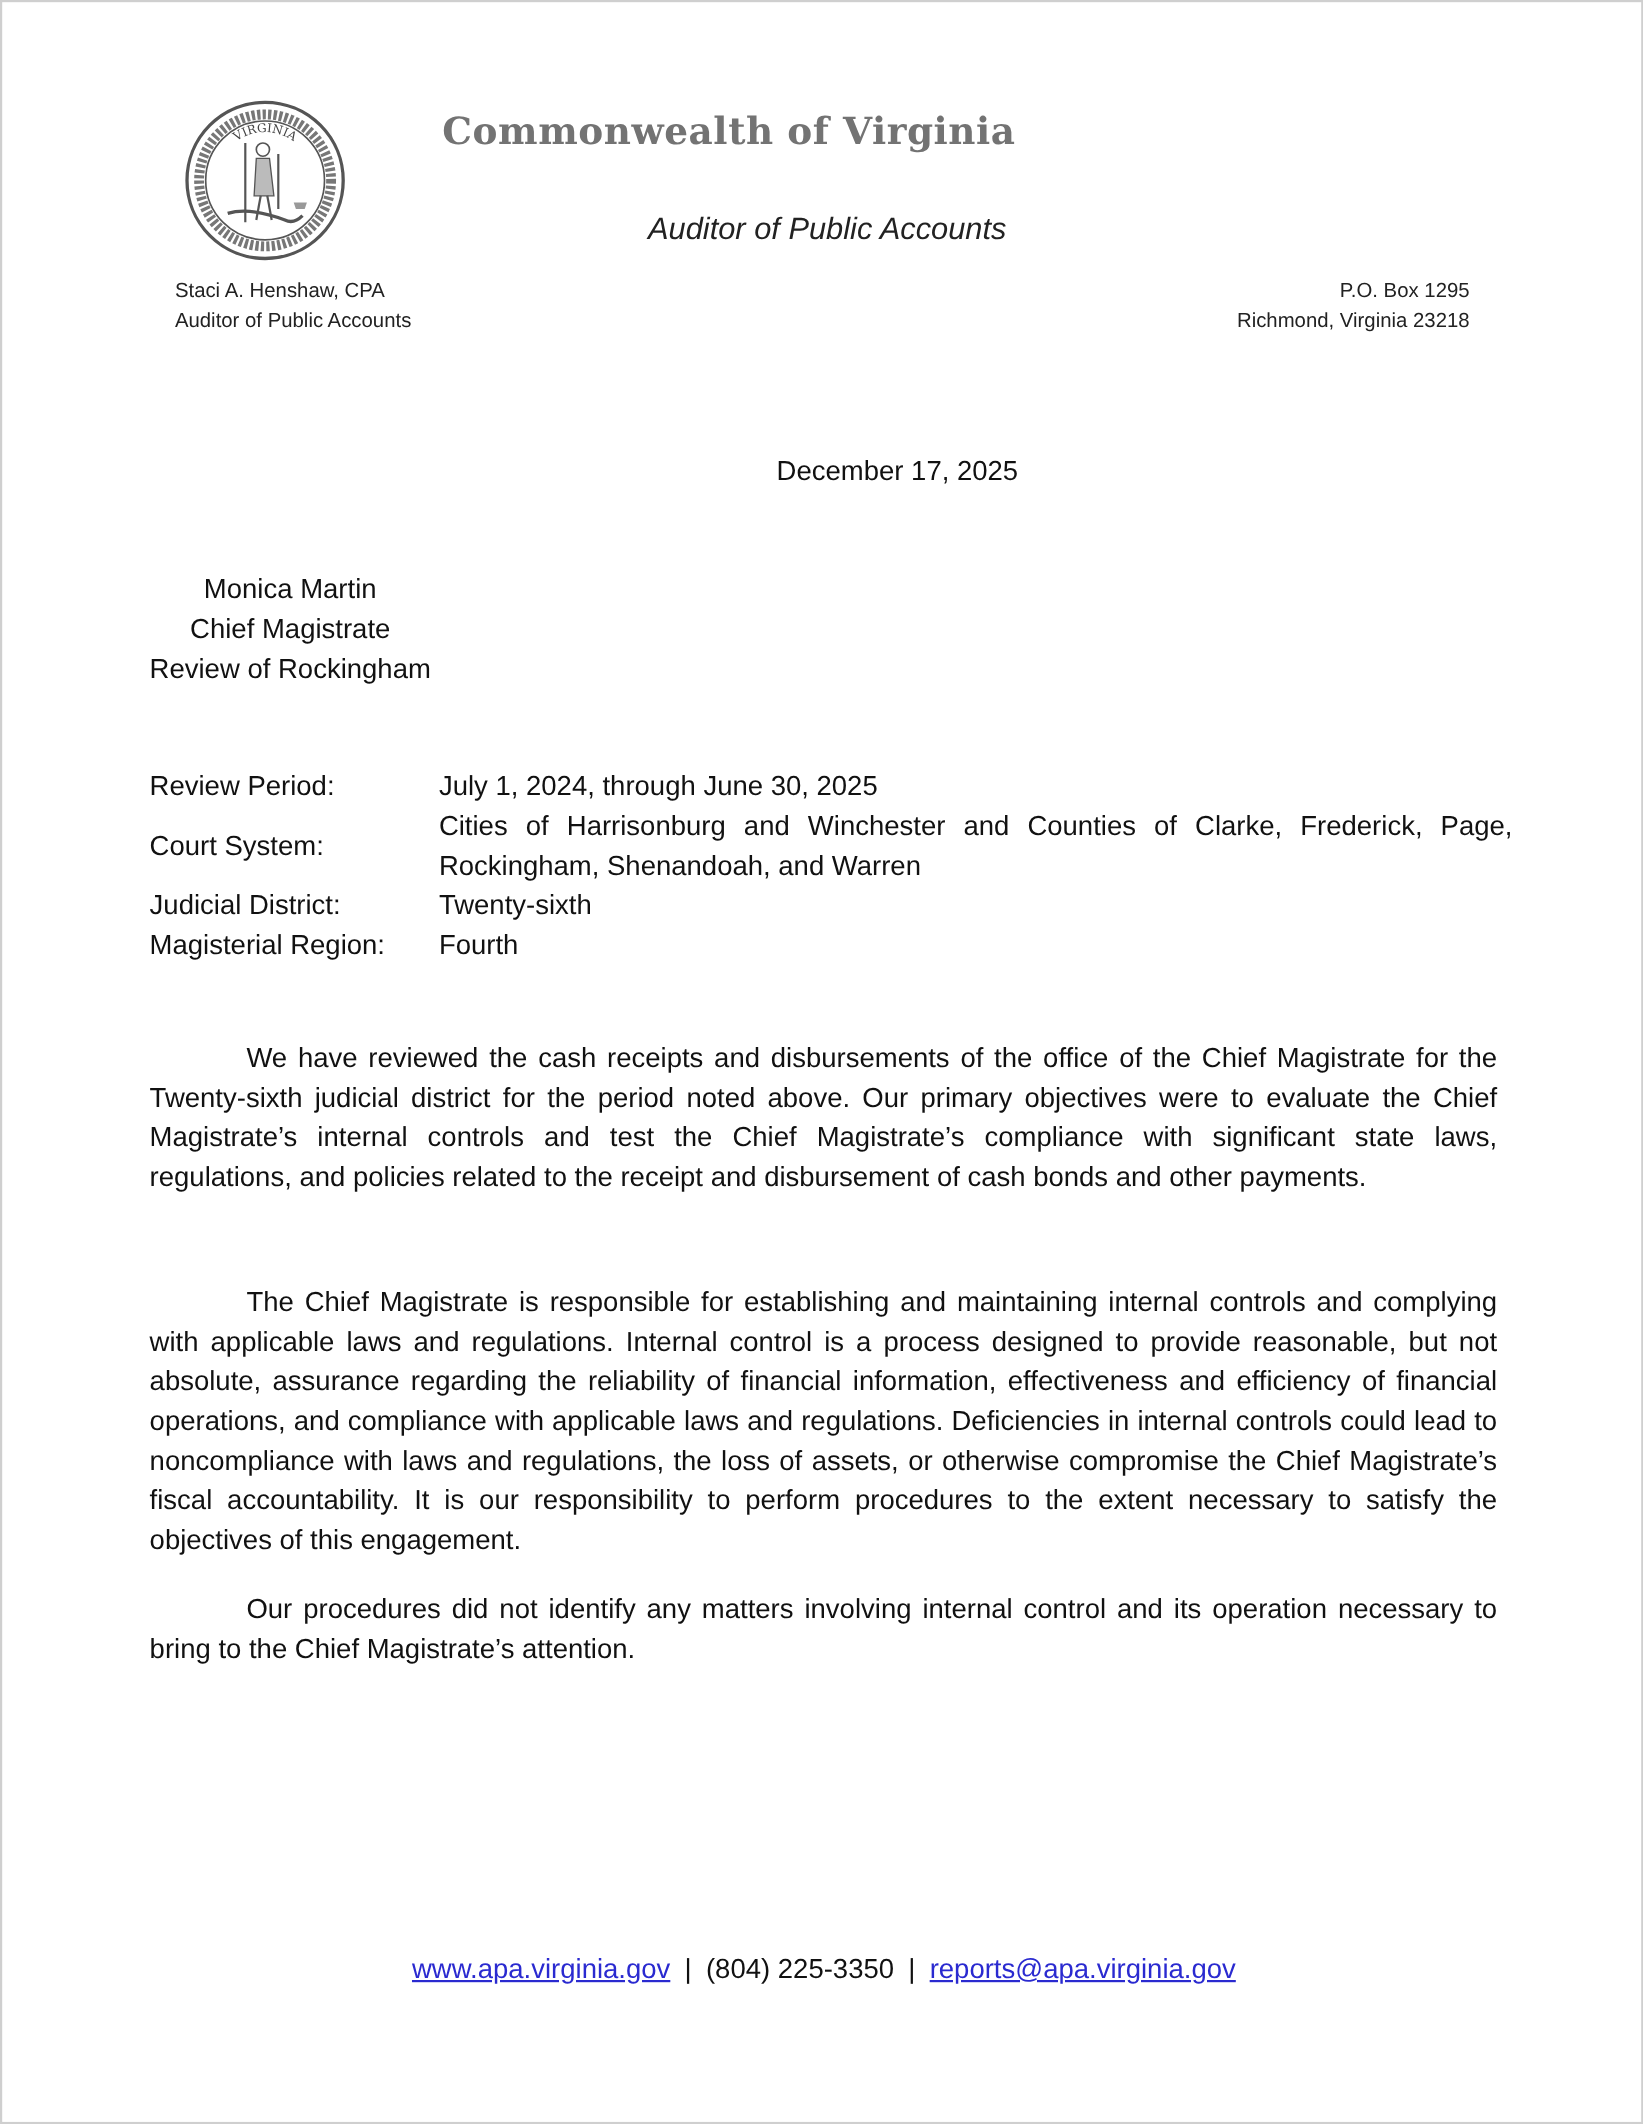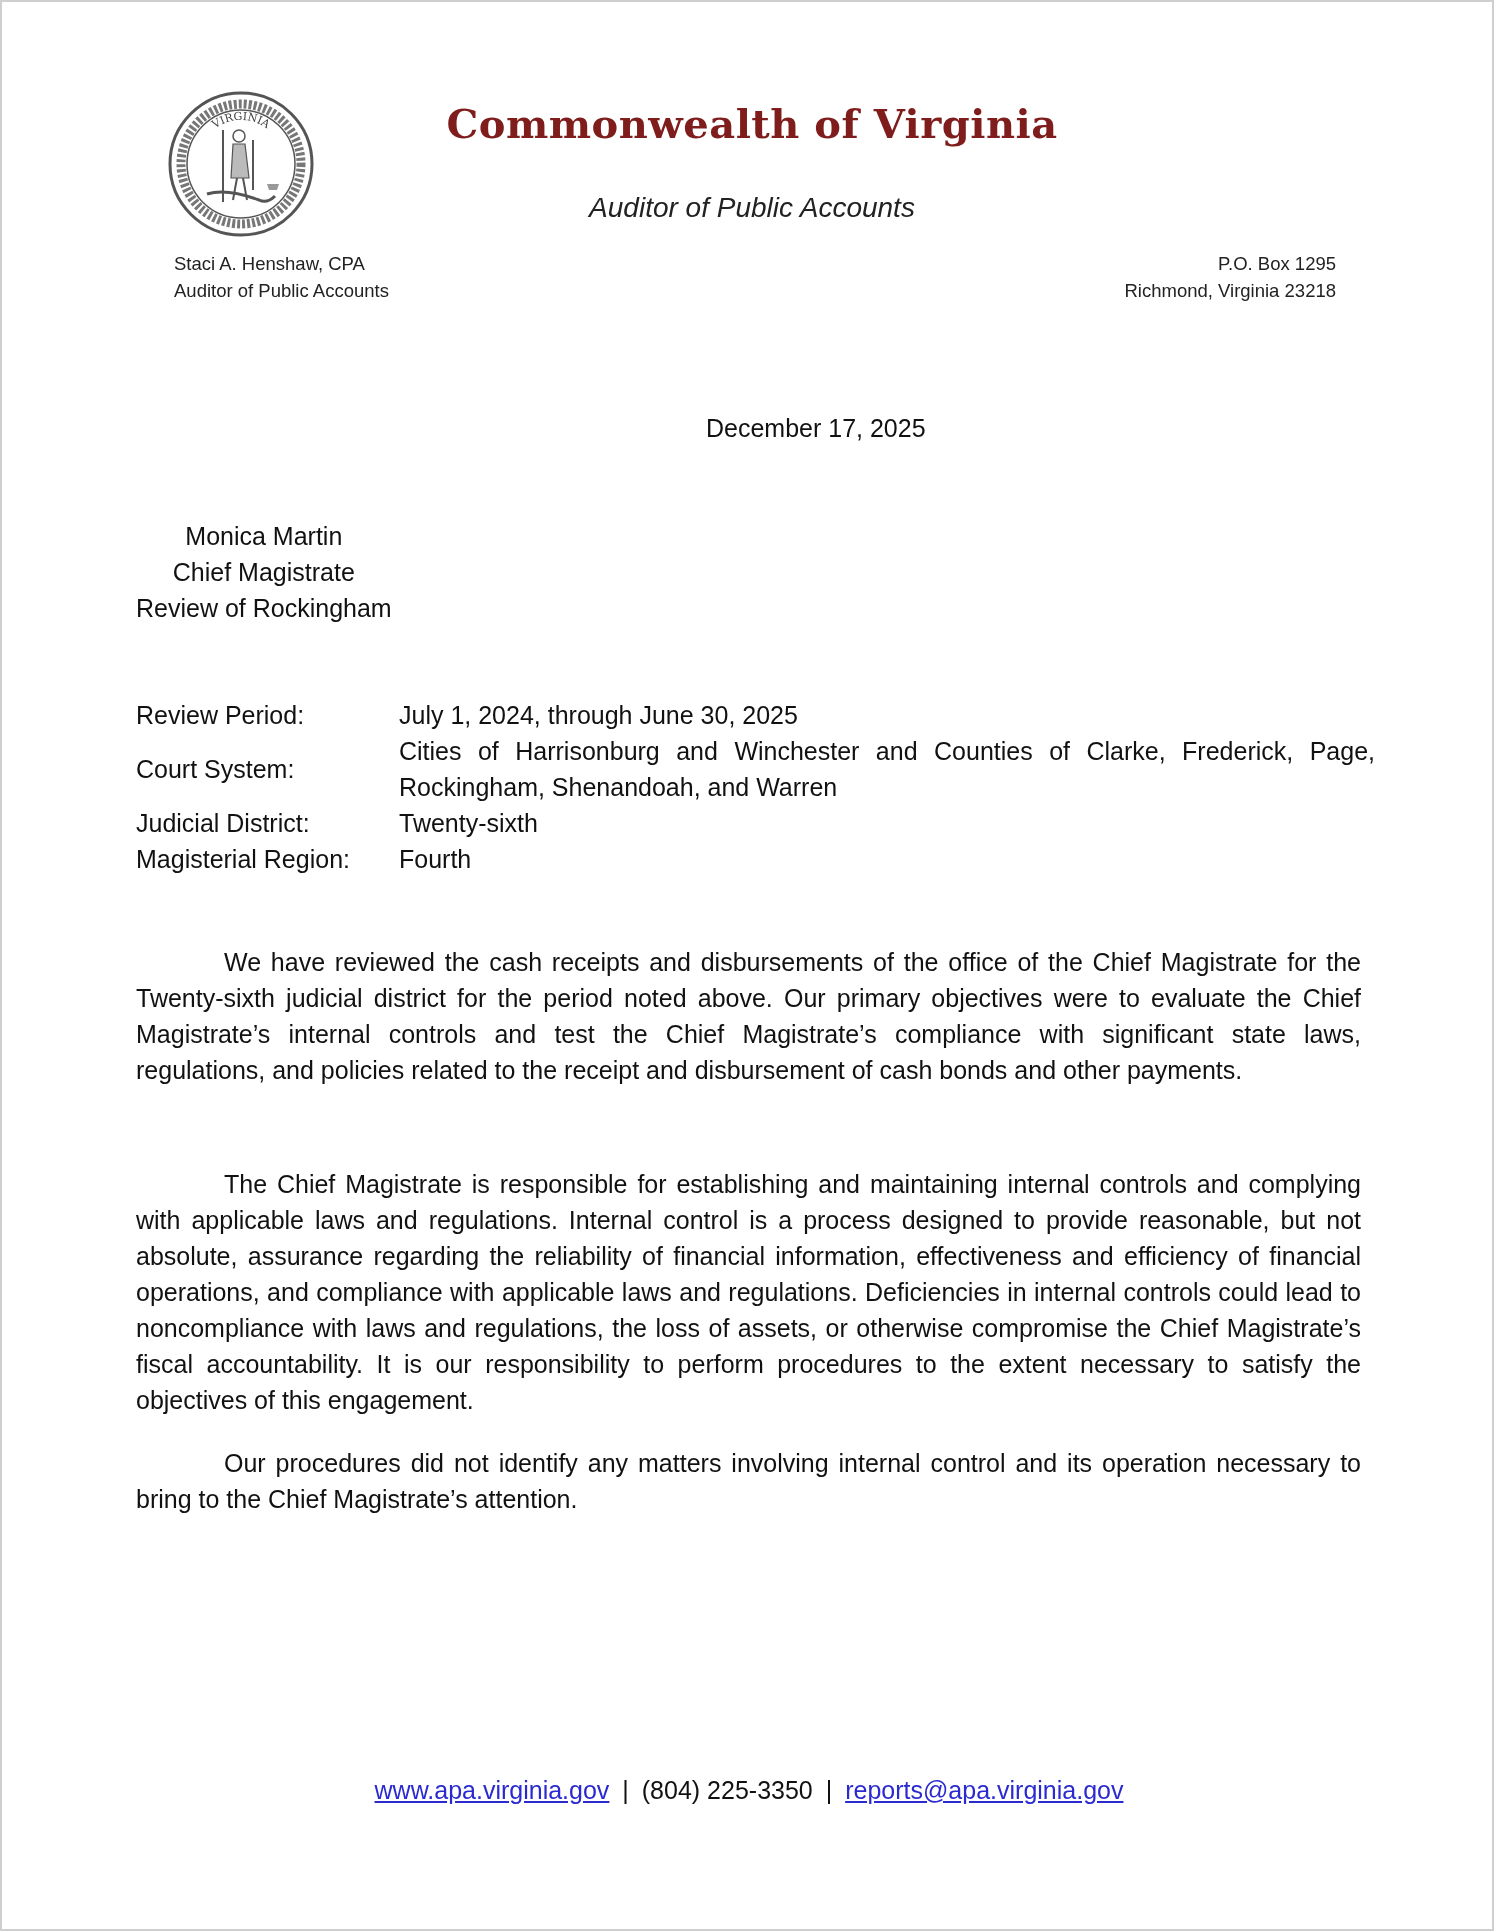--- a/index.html
+++ b/index.html
@@ -8,29 +8,29 @@
       font-family: "Liberation Sans", "DejaVu Sans", sans-serif; color: #111;
     }
     .page-frame {
       position: absolute; left: 0; top: 0; width: 1490px; height: 1927px;
       border: 2px solid #cfcfcf; background: #fff;
     }
     .seal {
       position: absolute; left: 165px; top: 88px; width: 148px; height: 148px;
     }
     .title {
-      position: absolute; left: 400px; top: 98px; width: 700px; text-align: center;
+      position: absolute; left: 400px; top: 98px; width: 700px; text-align: left;
       font-family: "DejaVu Serif", "Liberation Serif", serif; font-weight: bold;
-      font-size: 40px; letter-spacing: 0.5px; color: #7f1d1d;
+      font-size: 34px; letter-spacing: 0.5px; color: #737373;
     }
     .subtitle {
       position: absolute; left: 400px; top: 190px; width: 700px; text-align: center;
       font-style: italic; font-size: 28px; color: #222;
     }
-    .hdr-left { position: absolute; left: 157px; top: 248px; font-size: 18.5px; line-height: 27px; color: #222; margin-left: 15px; }
+    .hdr-left { position: absolute; left: 157px; top: 248px; font-size: 18.5px; line-height: 27px; color: #222; }
     .hdr-right { position: absolute; right: 156px; top: 248px; font-size: 18.5px; line-height: 27px; color: #222; text-align: right; }
     .date { position: absolute; left: 704px; top: 412px; font-size: 25px; color: #111; }
     .addressee { position: absolute; left: 134px; top: 516px; font-size: 25px; line-height: 36px; color: #111; text-align: center; }
     .info-table { position: absolute; left: 134px; top: 695px; font-size: 25px; line-height: 36px; color: #111; }
     .info-row { display: flex; align-items: center; }
     .info-label { width: 263px; flex: none; }
     .info-value { width: 976px; text-align: justify; text-align-last: left; }
     .body-text { position: absolute; left: 134px; width: 1225px; font-size: 25px; line-height: 36px; color: #111; text-align: justify; }
     .body-text p { margin: 0; text-indent: 88px; }
     .p1 { top: 942px; }

